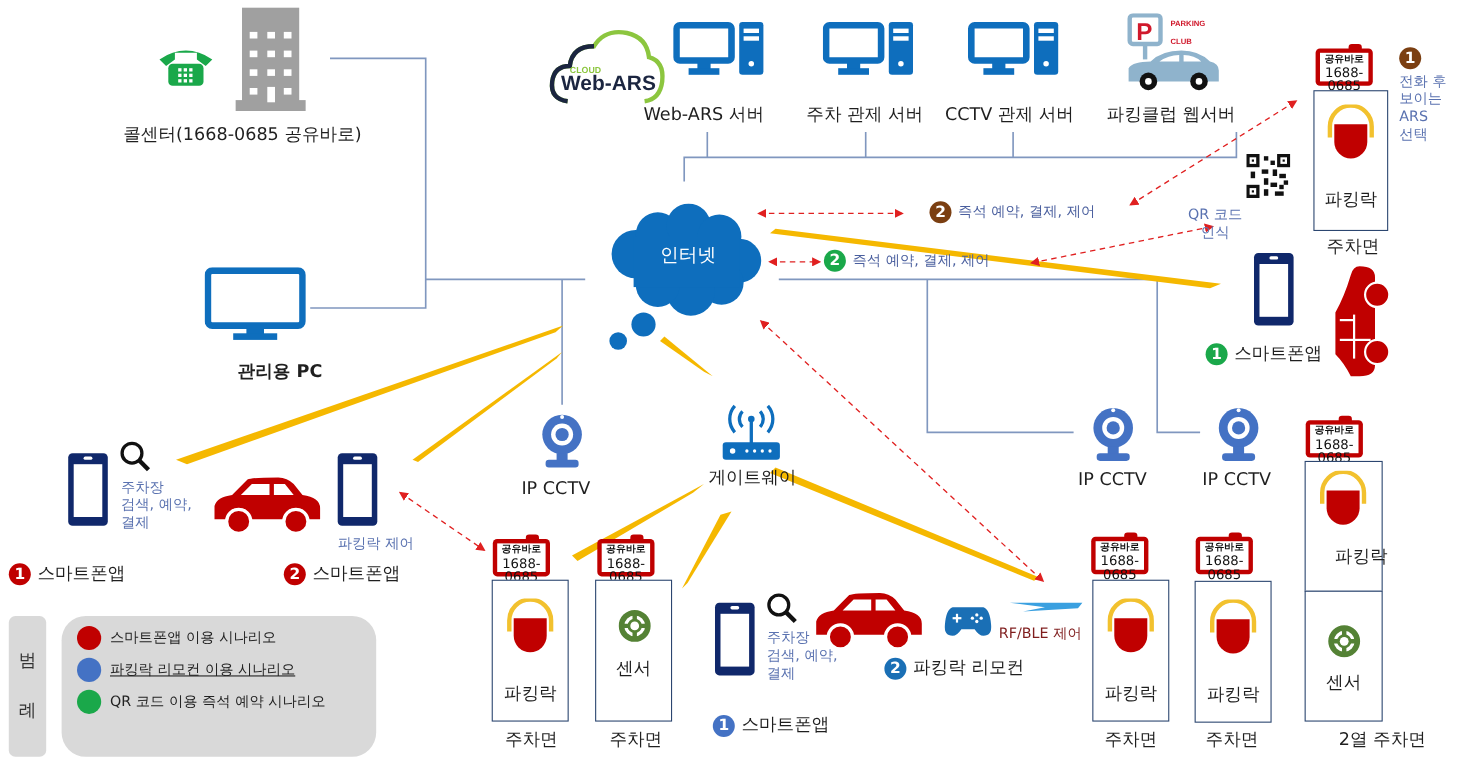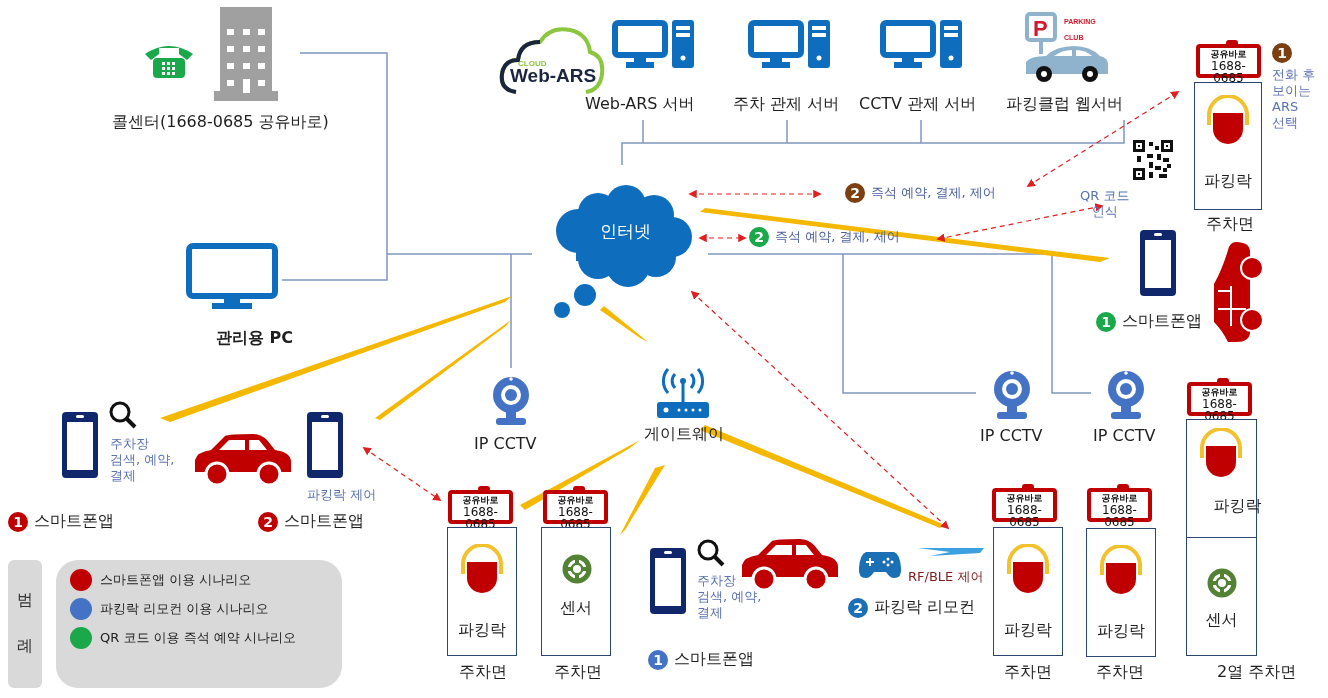--- a/index.html
+++ b/index.html
@@ -4,21 +4,21 @@
 <style>
   html, body { margin:0; padding:0; background:#ffffff; }
   body { width:1328px; height:698px; position:relative; overflow:hidden;
          font-family:"DejaVu Sans", "Liberation Sans", sans-serif; color:#222; }
   .abs { position:absolute; }
   .lbl { position:absolute; font-size:16px; color:#1f1f1f; white-space:nowrap; }
   .blue-lbl { position:absolute; font-size:13px; color:#5a72b0; line-height:16px; }
   #lines { position:absolute; left:0; top:0; }
   .num { display:inline-block; width:20px; height:20px; border-radius:50%; color:#fff;
          font-size:14px; line-height:20px; text-align:center; font-weight:bold; vertical-align:middle; margin-right:6px; }
-  .sign { position:absolute; width:65px; height:34px; background:#c00000; border-radius:4px; }
+  .sign { position:absolute; width:52px; height:34px; background:#c00000; border-radius:4px; }
   .sign .inner { position:absolute; left:4px; top:4px; right:4px; bottom:4px; background:#fff;
                  text-align:center; font-size:9px; line-height:12px; color:#111; font-weight:bold; }
   .sign .inner span { display:block; }
   .sign .inner .ph { font-weight:normal; font-size:12px; }
   .sign:before { content:""; position:absolute; left:30px; top:-4px; width:12px; height:6px; background:#c00000; border-radius:3px 3px 0 0; }
   .slot { position:absolute; border:1.5px solid #2c4670; background:#fff; }
   .slot-text { position:absolute; width:100%; text-align:center; font-size:16px; color:#1f1f1f; }
   .legend-side { position:absolute; left:8px; top:560px; width:34px; height:128px; background:#d9d9d9; border-radius:6px; }
   .legend-side span { position:absolute; left:0; width:100%; text-align:center; font-size:16px; color:#333; }
   .legend-box { position:absolute; left:56px; top:560px; width:286px; height:128px; background:#d9d9d9; border-radius:22px; }
@@ -445,21 +445,21 @@
   <span class="num" style="background:#4472c4;">1</span><span>스마트폰앱</span>
 </div>
 <div class="abs" style="left:740px;top:537px;">
   <svg width="100" height="54" viewBox="0 0 100 54">
       <path d="M2,40 L2,28 Q4,20 18,18 L32,4 Q36,2 60,2 Q68,2 74,8 L82,18 Q98,20 98,30 L98,40 Z" fill="#c00000"></path>
       <path d="M36,8 L52,8 L52,18 L26,18 Z M56,8 L66,8 L74,18 L56,18 Z" fill="#fff"></path>
       <circle cx="24" cy="42" r="11" fill="#c00000" stroke="#fff" stroke-width="3"></circle>
       <circle cx="76" cy="42" r="11" fill="#c00000" stroke="#fff" stroke-width="3"></circle>
     </svg>
 </div>
-<div class="lbl" style="left:804px;top:597px;margin-left:44px;">
+<div class="lbl" style="left:804px;top:597px;">
   <span class="num" style="background:#1a6fb5;">2</span><span>파킹락 리모컨</span>
 </div>
 <div class="abs" style="left:858px;top:550px;">
   <svg width="44" height="30" viewBox="0 0 44 30">
       <path d="M8,2 L36,2 Q42,4 43,18 Q44,28 36,28 Q32,28 28,22 L16,22 Q12,28 8,28 Q0,28 1,18 Q2,4 8,2 Z" fill="#1a6fb5"></path>
       <g fill="#fff">
         <rect x="8" y="11" width="8" height="2"></rect>
         <rect x="11" y="8" width="2" height="8"></rect>
         <circle cx="30" cy="9" r="1.5"></circle>
         <circle cx="34" cy="12" r="1.5"></circle>
@@ -528,19 +528,19 @@
 <div class="lbl" style="left:1182px;top:662px;margin-left:35px;">2열 주차면</div>
 
 <div class="legend-side">
   <span style="top:30px;">범</span>
   <span style="top:76px;">례</span>
 </div>
 <div class="legend-box">
   <div class="legend-item" style="top:9px;">
     <span class="dot" style="background:#c00000;"></span><span>스마트폰앱 이용 시나리오</span>
   </div>
-  <div class="legend-item" style="top:38px;">
+  <div class="legend-item" style="top:38px;text-decoration:underline;">
     <span class="dot" style="background:#4472c4;"></span><span>파킹락 리모컨 이용 시나리오</span>
   </div>
   <div class="legend-item" style="top:67px;">
     <span class="dot" style="background:#1aa84a;"></span><span>QR 코드 이용 즉석 예약 시나리오</span>
   </div>
 </div>
 
 </body></html>

